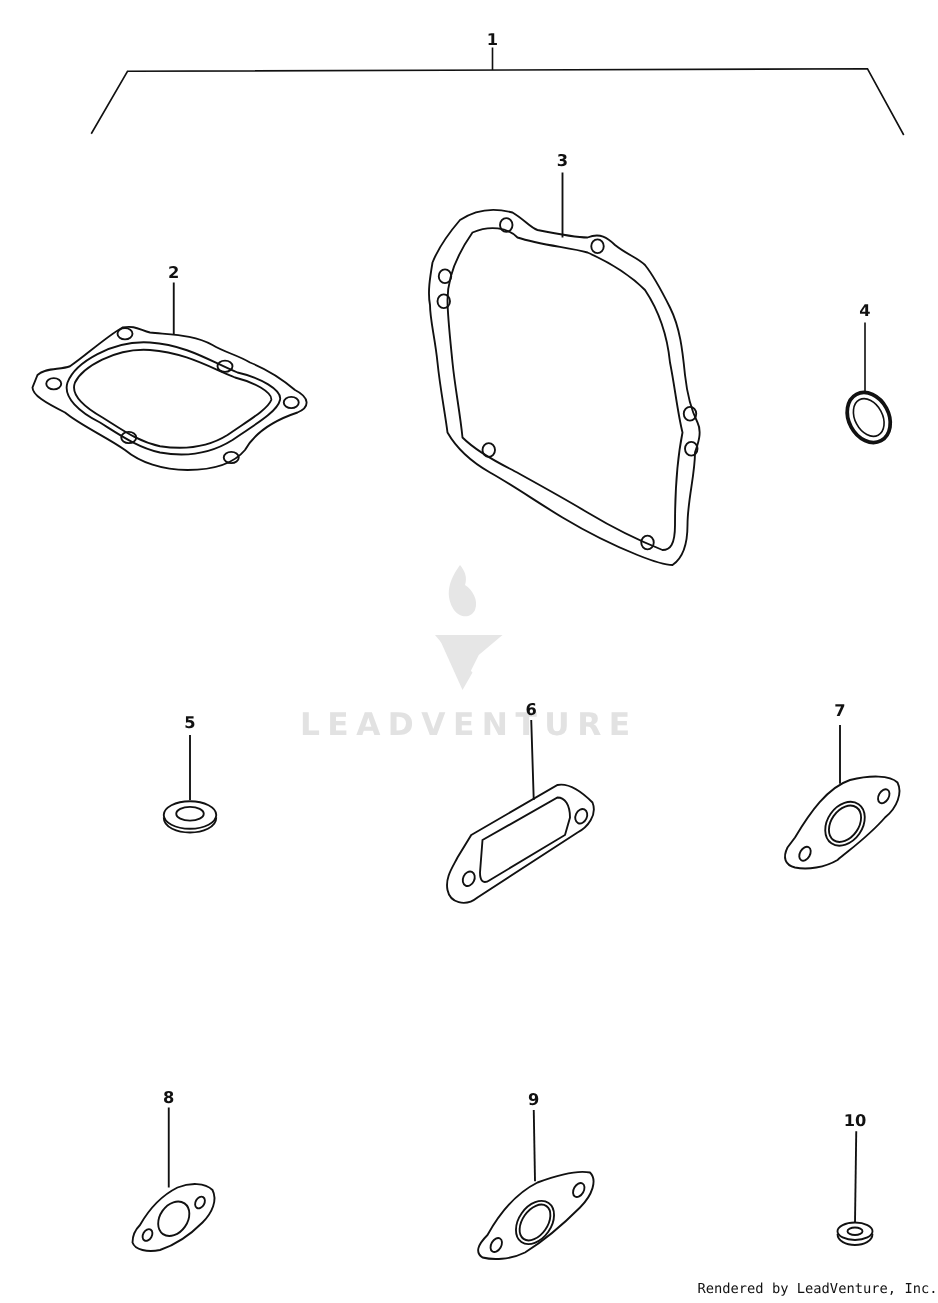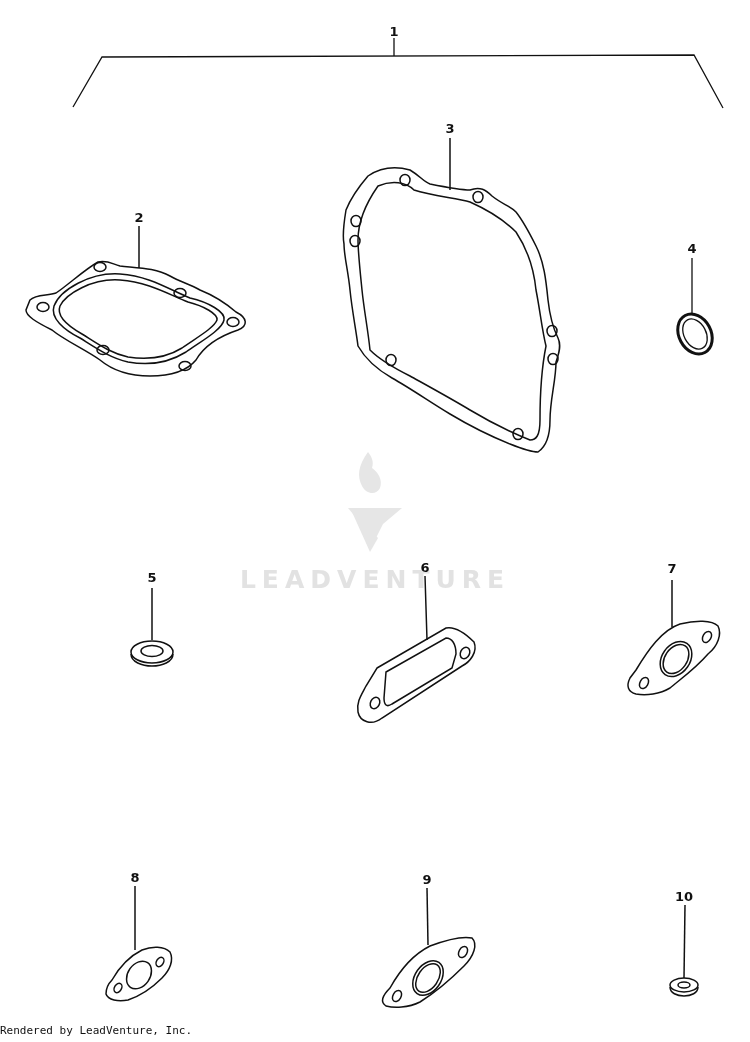--- a/index.html
+++ b/index.html
@@ -1,20 +1,20 @@
 <!DOCTYPE html>
 <html><head>
   <meta charset="utf-8">
   <style>
     html, body { margin: 0; padding: 0; background: #ffffff; }
     body { width: 750px; height: 1042px; position: relative; overflow: hidden; font-family: "DejaVu Sans", sans-serif; }
     #diagram { position: absolute; left: 0; top: 0; width: 750px; height: 1042px; }
     .callout { font-family: "DejaVu Sans", sans-serif; font-size: 13px; font-weight: bold; fill: #111; }
     .watermark-text { font-family: "DejaVu Sans", sans-serif; font-size: 25px; letter-spacing: 6px; fill: #e2e2e2; font-weight: bold; }
-    .footer { position: absolute; left: 0; right: 0; top: 1024px; text-align: left; font-family: "DejaVu Sans Mono", monospace; font-size: 11px; color: #111; }
+    .footer { position: absolute; left: 0; right: 0; top: 1024px; text-align: right; font-family: "DejaVu Sans Mono", monospace; font-size: 11px; color: #111; }
     .part { cursor: pointer; }
   </style>
 </head>
 <body>
 
 <svg id="diagram" viewBox="0 0 750 1042" xmlns="http://www.w3.org/2000/svg">
 
   <g>
     <g fill="#e6e6e6">
       <path d="M368 452 C358 466 357 476 362 486 C366 494 376 496 380 488 C383 480 378 472 372 468 C374 462 372 457 368 452 Z"></path>

